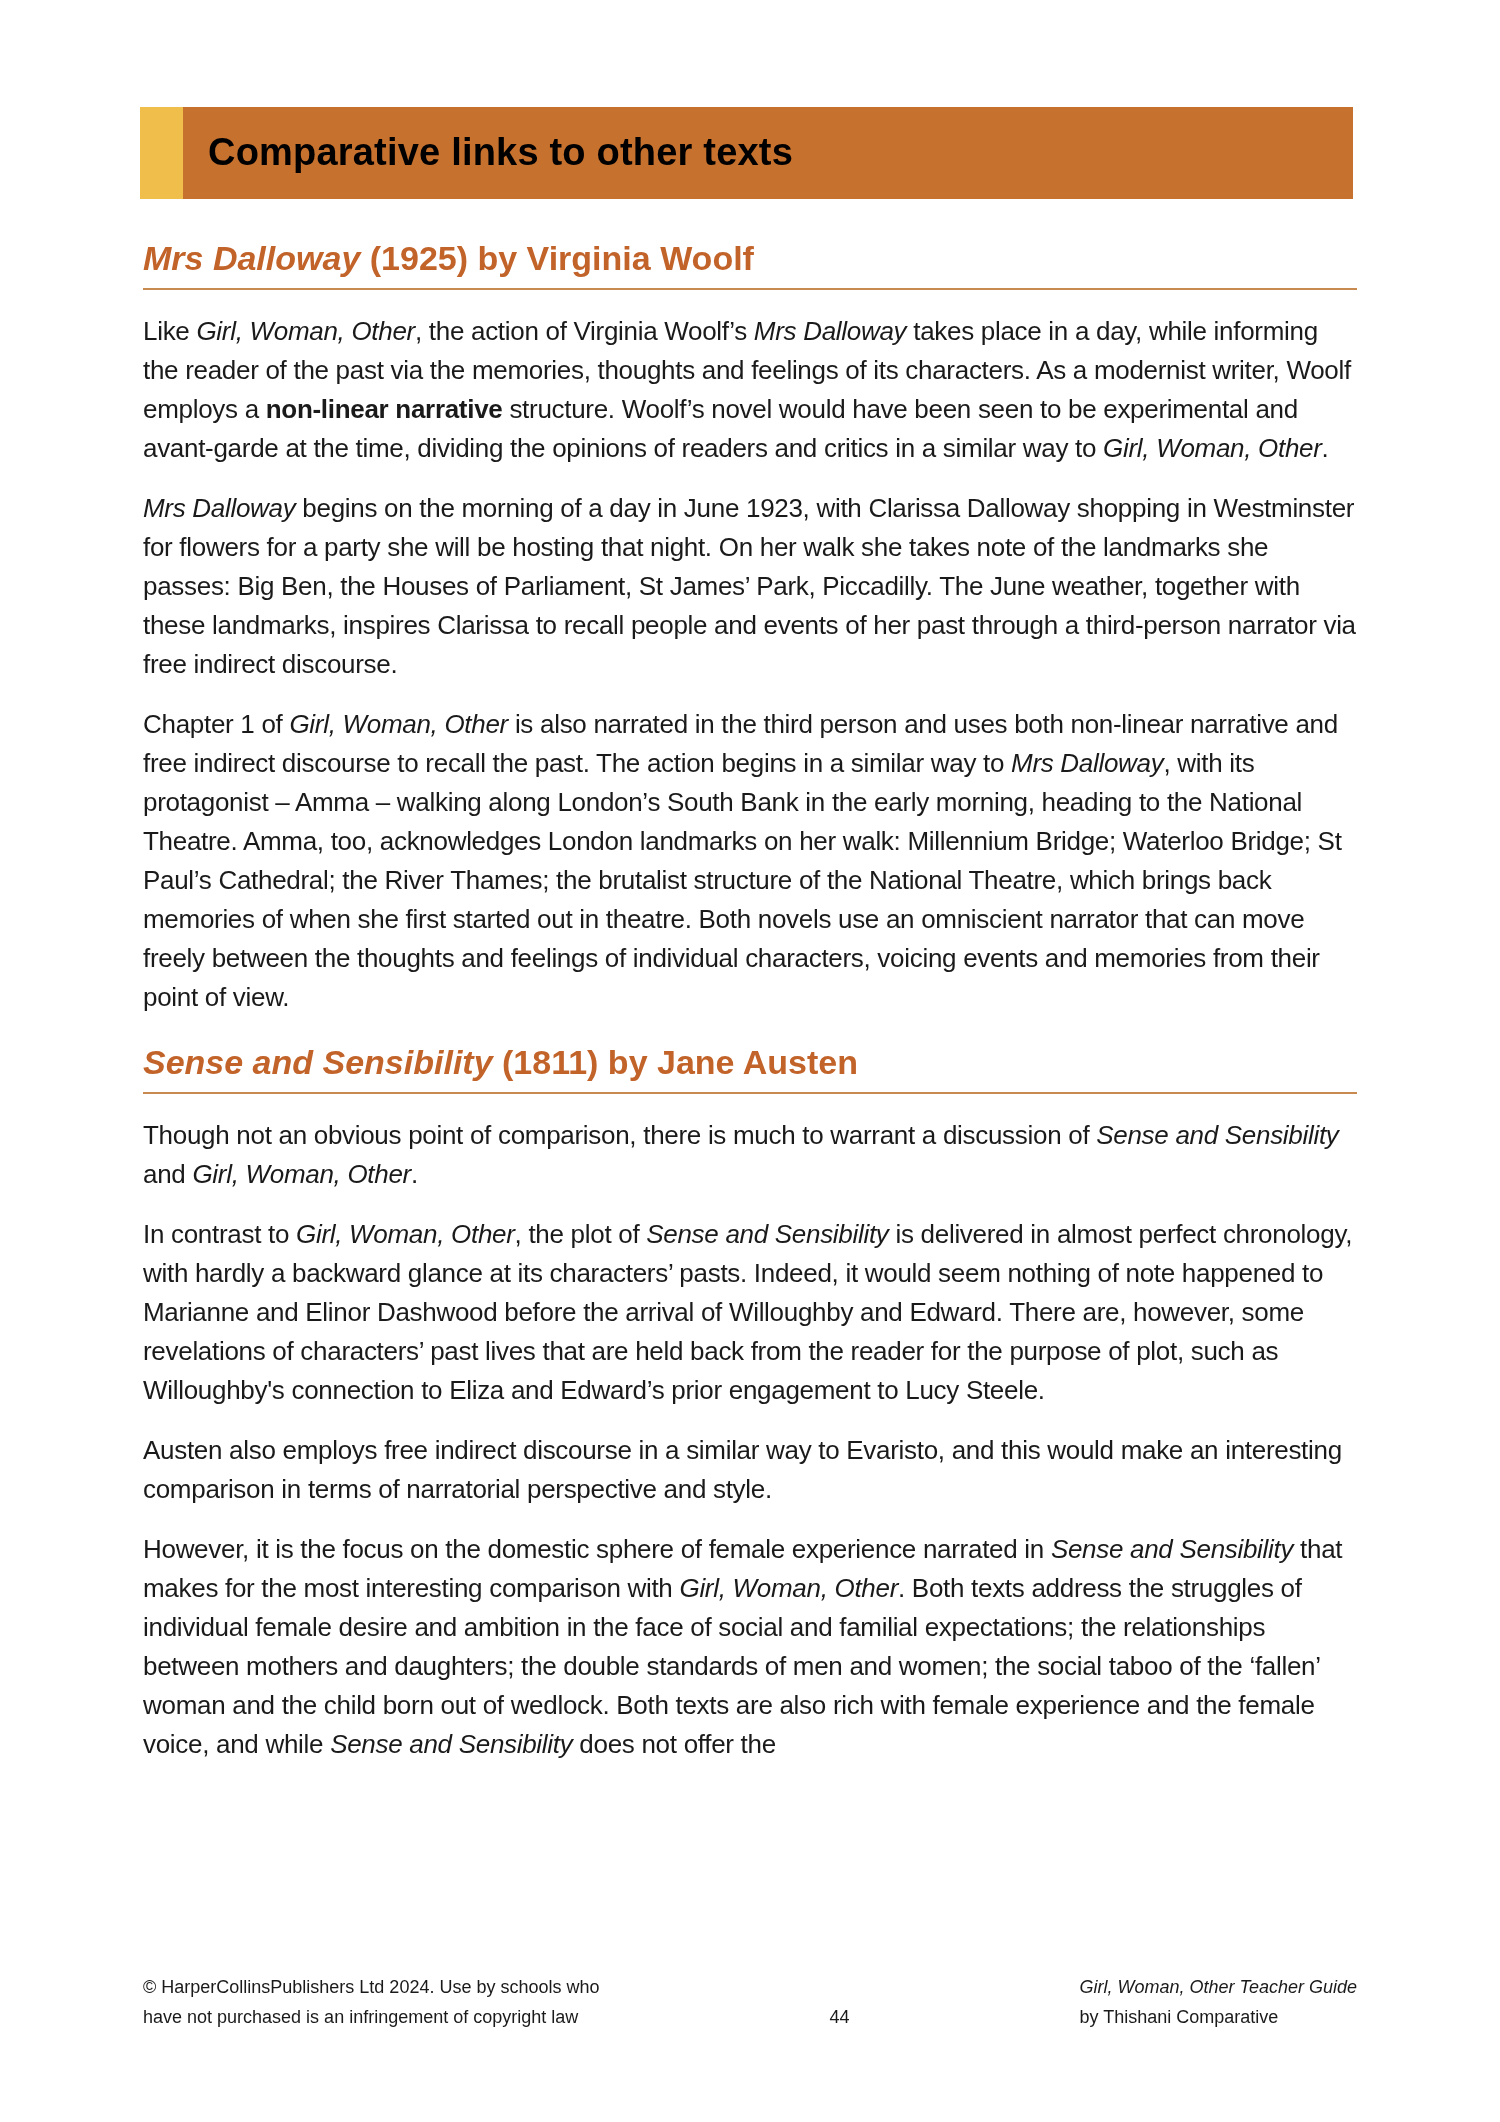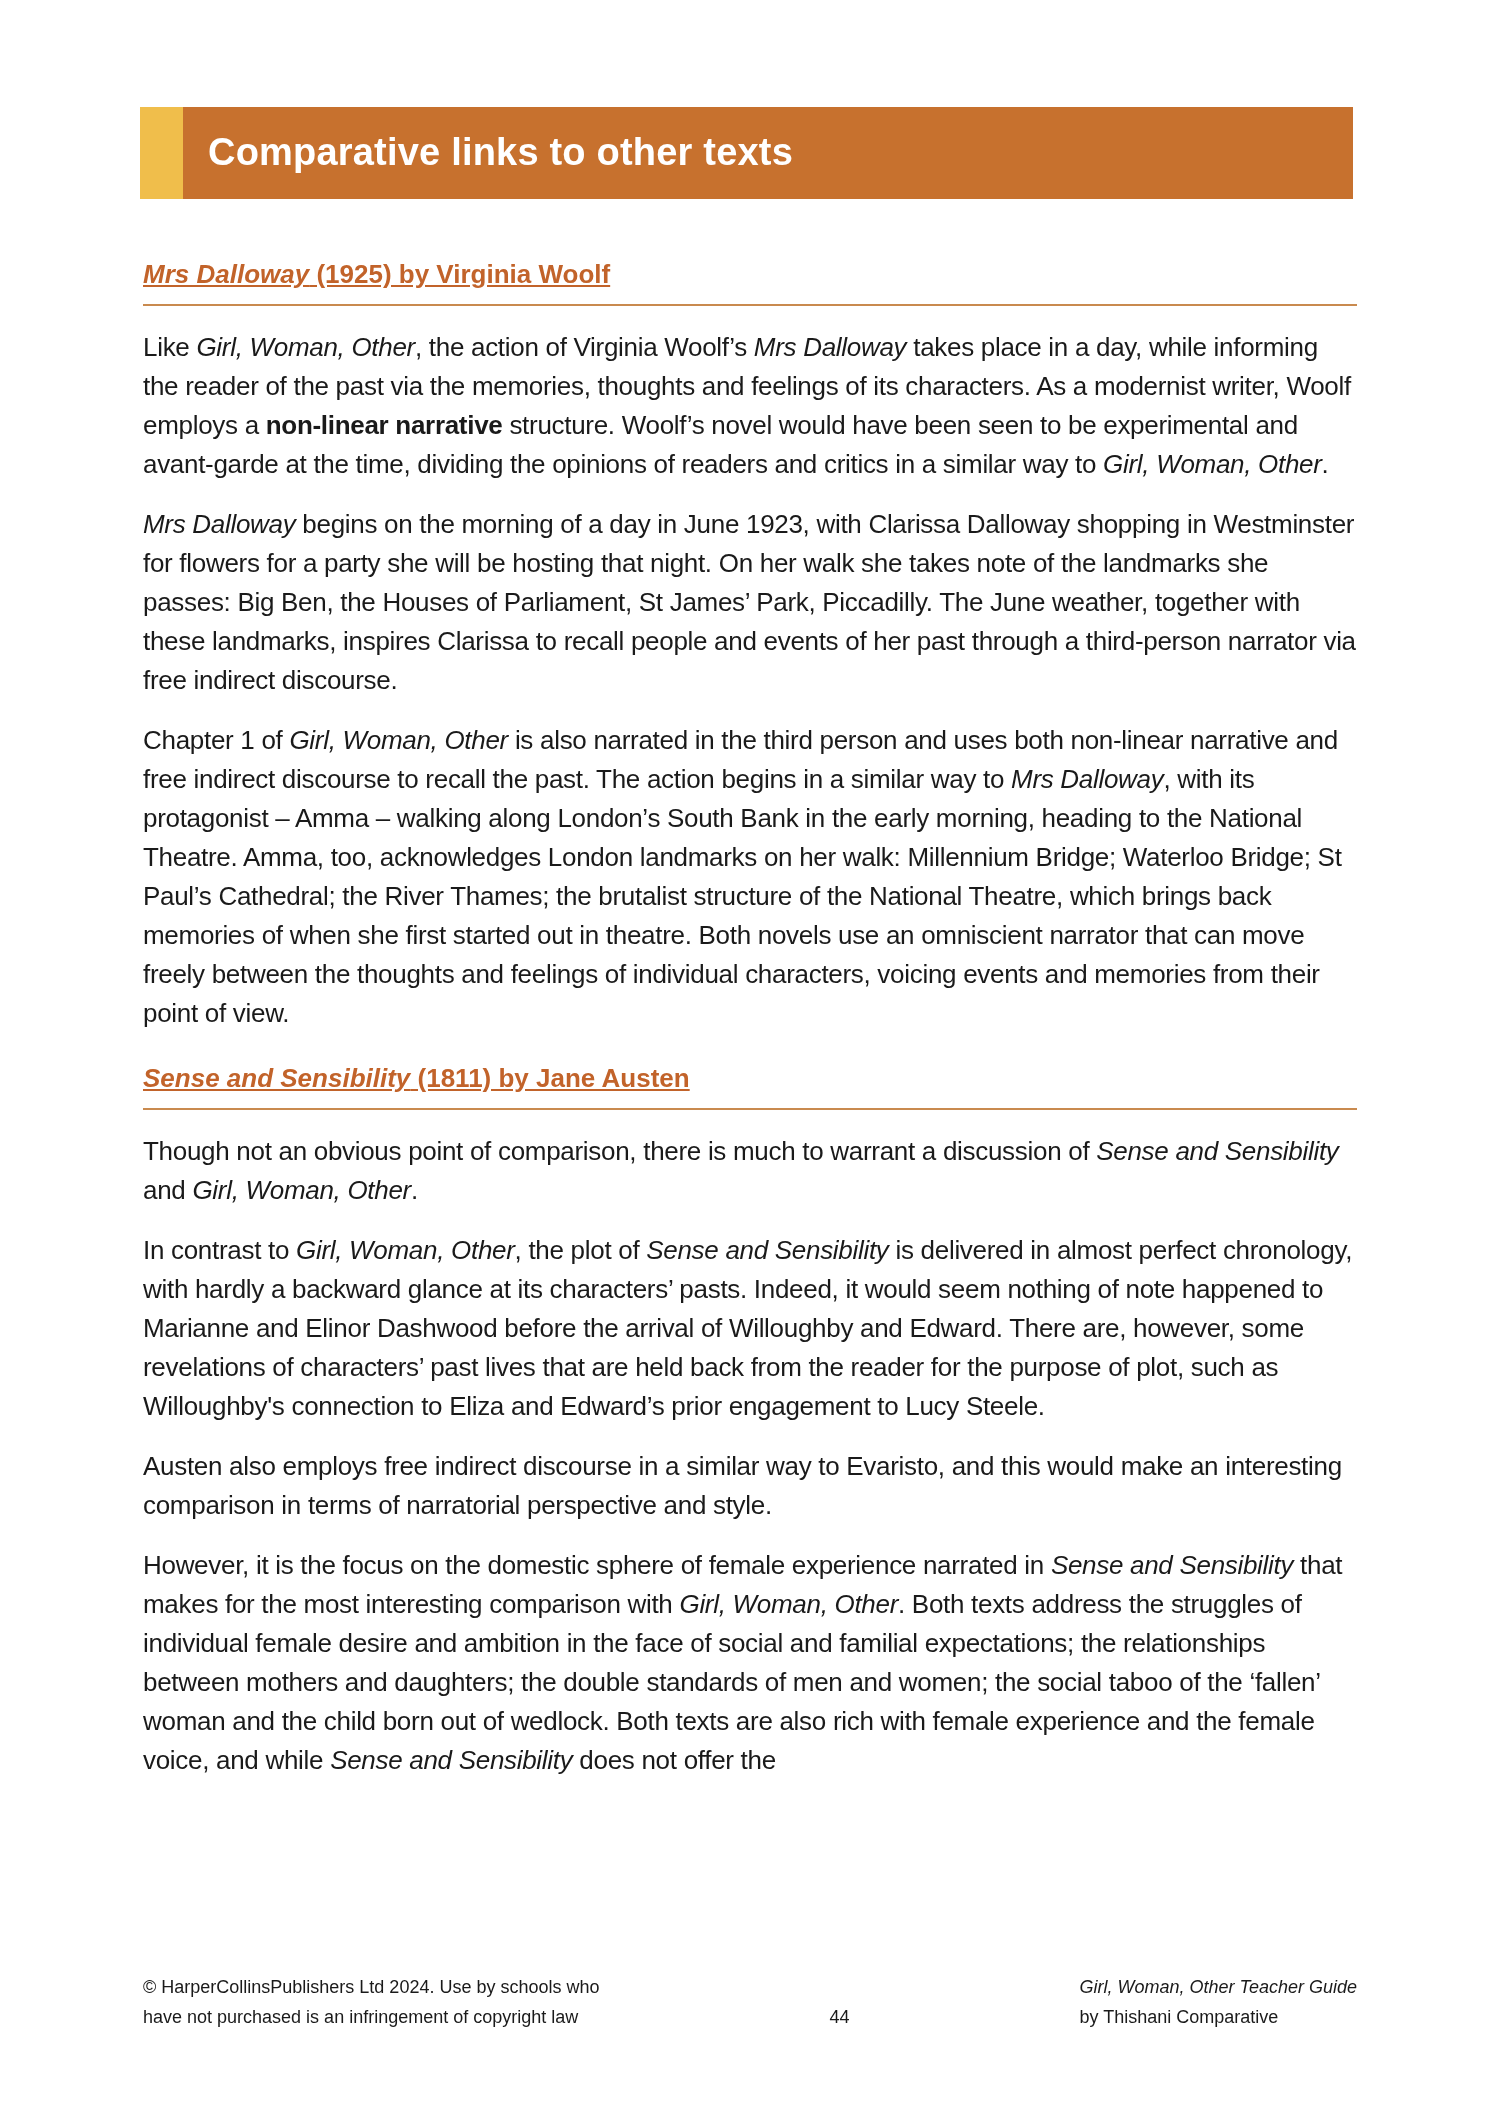--- a/index.html
+++ b/index.html
@@ -23,36 +23,35 @@
     width: 43px; height: 100%;
     background: var(--banner-accent, #F0BE4B);
   }
   .banner-title {
     margin: 0;
     position: absolute;
     left: 68px; top: 50%;
     transform: translateY(-52%);
     font-size: 38px;
     font-weight: bold;
-    color: #ffffff;
+    color: #000000;
     letter-spacing: 0.2px;
     white-space: nowrap;
   }
   .content {
     position: absolute;
     left: 143px; top: 240px;
     width: 1214px;
   }
   .section-heading {
-    margin: 16px 0 12px 0;
-    font-size: 26px;
+    margin: 0 0 12px 0;
+    font-size: 34px;
     line-height: 36px;
     font-weight: bold;
     color: var(--heading, #C2632A);
-    text-decoration: underline;
   }
   .section + .section .section-heading { margin-top: 27px; }
   .heading-rule {
     border: none;
     border-top: 2px solid var(--rule, #C98A4F);
     margin: 0 0 22px 0;
   }
   .body-para {
     margin: 0 0 21px 0;
     font-size: 26px;

